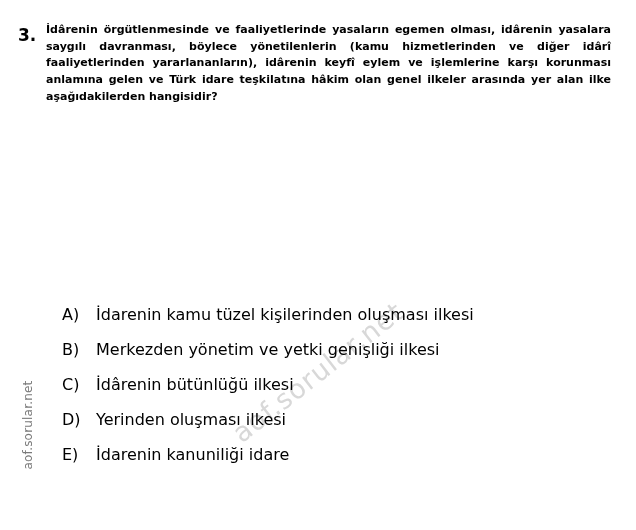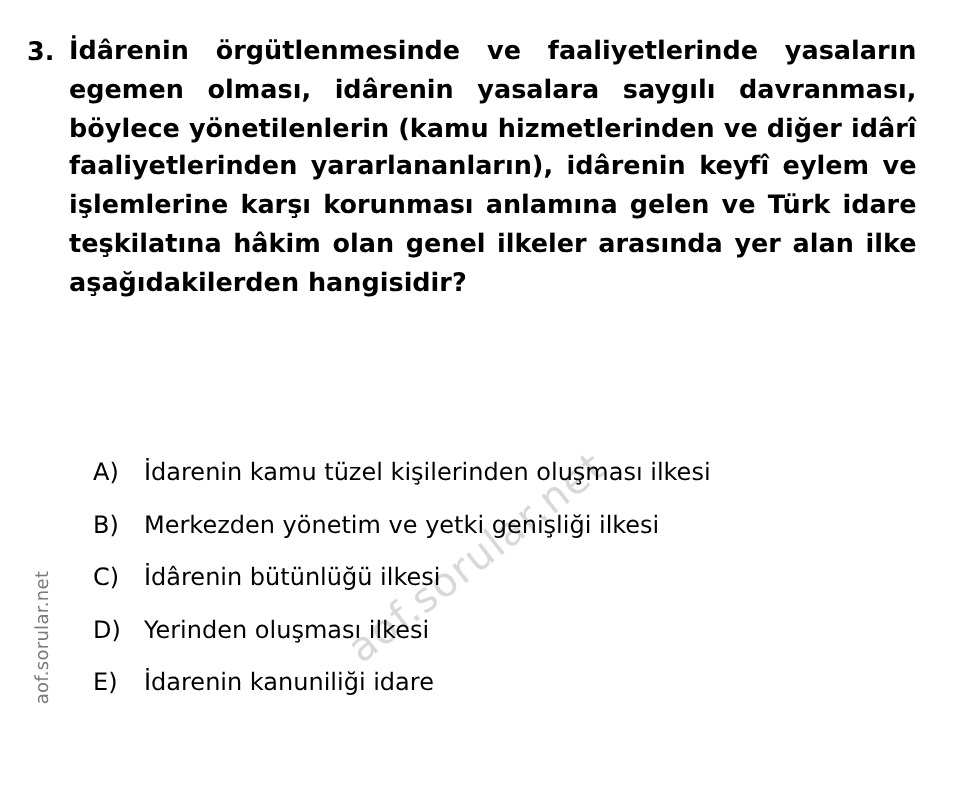--- a/index.html
+++ b/index.html
@@ -60,21 +60,21 @@
   .q-number {
     font-size: 17px;
     font-weight: bold;
     width: 28px;
     flex: 0 0 28px;
     line-height: 1.52;
     text-align: left;
     padding-top: 1px;
   }
   .q-text {
-    font-size: 17px;
+    font-size: 11px;
     font-weight: bold;
     line-height: 1.52;
     text-align: justify;
     text-justify: inter-word;
     width: 565px;
     hyphens: none;
   }
   .options {
     position: absolute;
     left: 62px;

